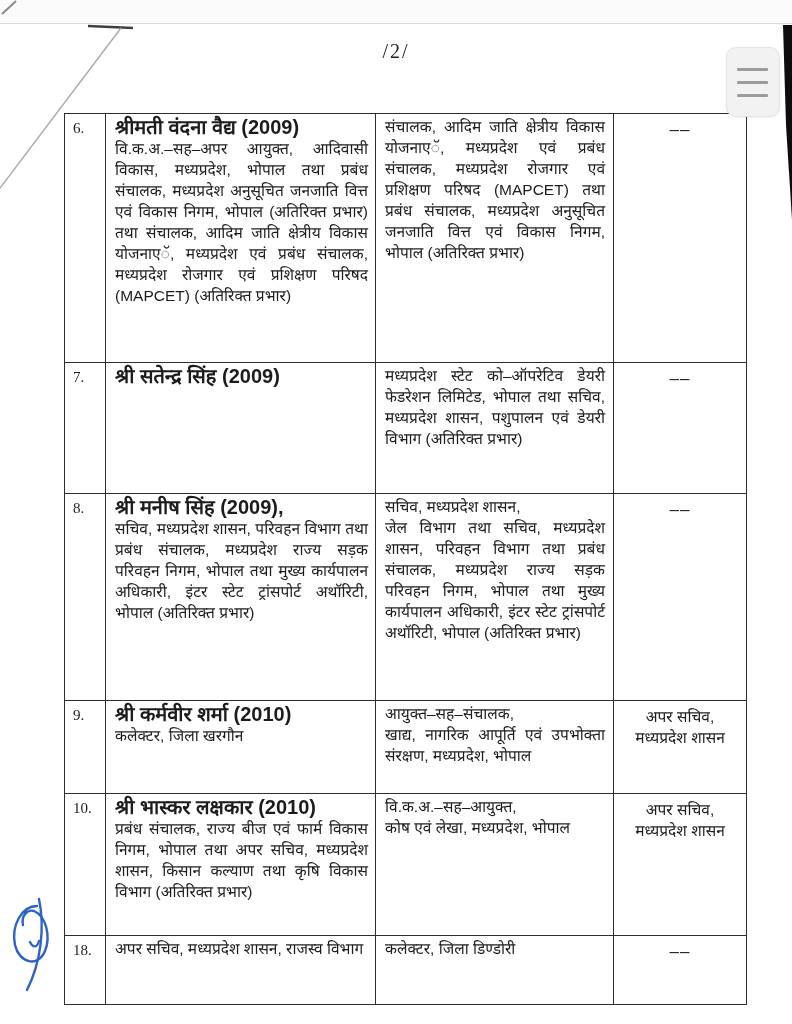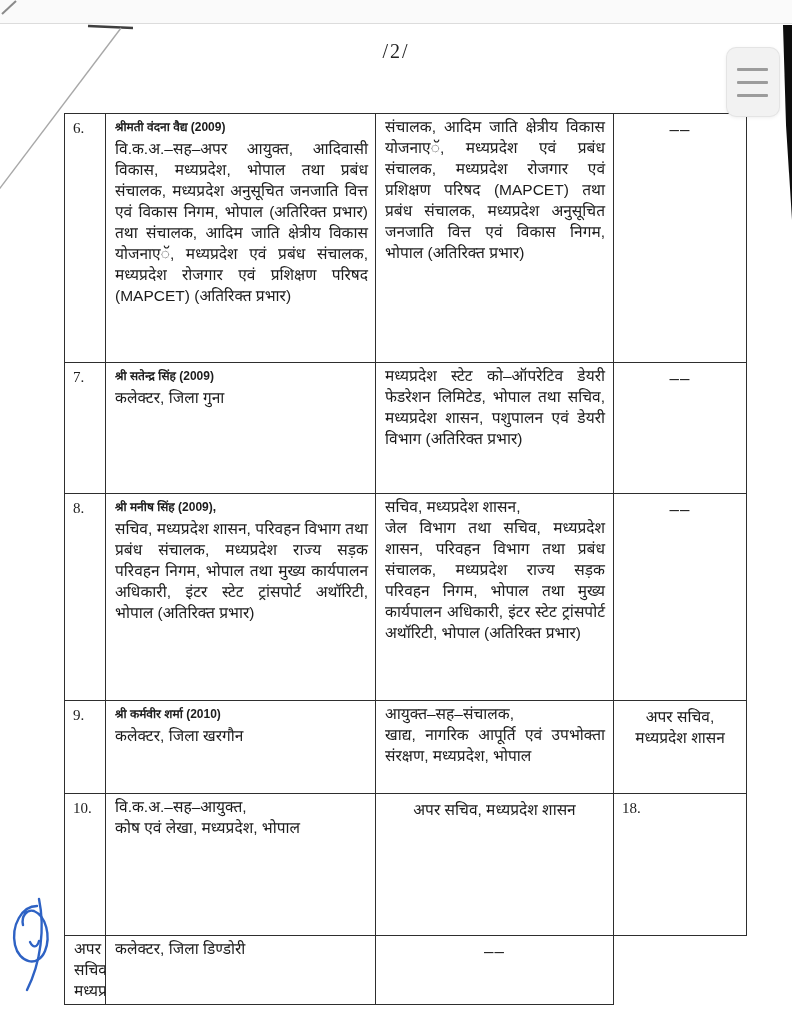--- a/index.html
+++ b/index.html
@@ -57,21 +57,21 @@
     box-sizing: border-box;
   }
   .sn-cell {
     font-family: "Liberation Serif", serif;
     font-size: 15px; padding: 4px 0 0 8px;
   }
   .officer-cell { padding: 2px 7px 0 9px; }
   .post-cell    { padding: 2px 8px 16px 9px; }
   .remark-cell  { padding: 5px 4px 0 4px; text-align: center; }
 
-  .name { font-weight: bold; font-size: 12px; line-height: 22px; }
+  .name { font-weight: bold; font-size: 20px; line-height: 22px; }
   .just { text-align: justify; text-align-last: left; }
   .dash { font-size: 17px; letter-spacing: 1px; color: #222; }
 </style>
 </head>
 <body>
 
 <div class="stage">
 
   <div class="top-band"></div>
 
@@ -99,21 +99,20 @@
     <div class="cell post-cell">
       <div class="just">संचालक, आदिम जाति क्षेत्रीय विकास योजनाएॅ, मध्यप्रदेश एवं प्रबंध संचालक, मध्यप्रदेश रोजगार एवं प्रशिक्षण परिषद (MAPCET) तथा प्रबंध संचालक, मध्यप्रदेश अनुसूचित जनजाति वित्त एवं विकास निगम, भोपाल (अतिरिक्त प्रभार)</div>
     </div>
     <div class="cell remark-cell">
       <div class="dash">––</div>
     </div>
 
     <div class="cell sn-cell">7.</div>
     <div class="cell officer-cell">
       <div class="name">श्री सतेन्द्र सिंह (2009)</div>
-      <div>कलेक्टर, जिला गुना</div>
     </div>
     <div class="cell post-cell">
       <div class="just">मध्यप्रदेश स्टेट को–ऑपरेटिव डेयरी फेडरेशन लिमिटेड, भोपाल तथा सचिव, मध्यप्रदेश शासन, पशुपालन एवं डेयरी विभाग (अतिरिक्त प्रभार)</div>
     </div>
     <div class="cell remark-cell">
       <div class="dash">––</div>
     </div>
 
     <div class="cell sn-cell">8.</div>
     <div class="cell officer-cell">
@@ -135,20 +134,24 @@
     </div>
     <div class="cell post-cell">
       <div>आयुक्त–सह–संचालक,</div>
       <div class="just">खाद्य, नागरिक आपूर्ति एवं उपभोक्ता संरक्षण, मध्यप्रदेश, भोपाल</div>
     </div>
     <div class="cell remark-cell">
       <div>अपर सचिव, मध्यप्रदेश शासन</div>
     </div>
 
     <div class="cell sn-cell">10.</div>
+    <div class="cell officer-cell">
+      <div class="name">श्री भास्कर लक्षकार (2010)</div>
+      <div class="just">प्रबंध संचालक, राज्य बीज एवं फार्म विकास निगम, भोपाल तथा अपर सचिव, मध्यप्रदेश शासन, किसान कल्याण तथा कृषि विकास विभाग (अतिरिक्त प्रभार)</div>
+    </div>
     <div class="cell post-cell">
       <div>वि.क.अ.–सह–आयुक्त,</div>
       <div class="just">कोष एवं लेखा, मध्यप्रदेश, भोपाल</div>
     </div>
     <div class="cell remark-cell">
       <div>अपर सचिव, मध्यप्रदेश शासन</div>
     </div>
 
     <div class="cell sn-cell">18.</div>
     <div class="cell officer-cell">

